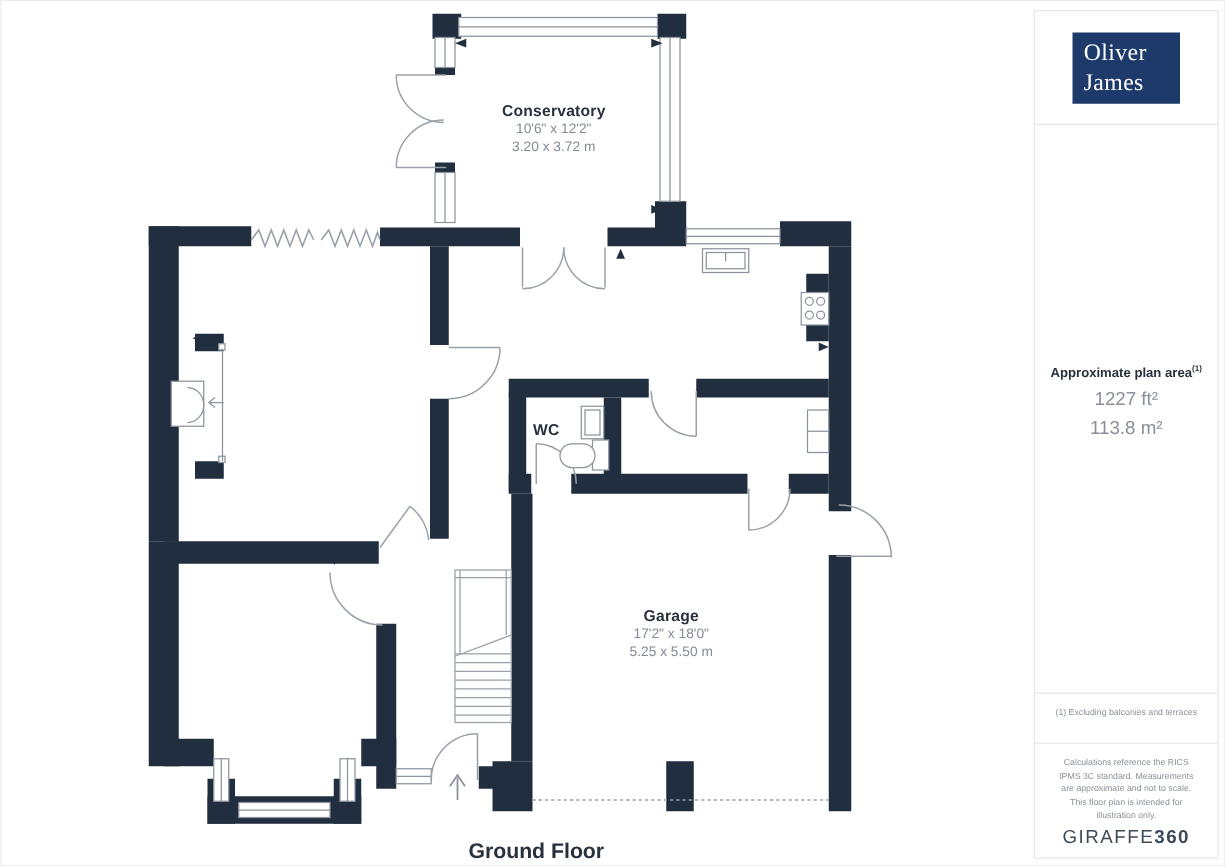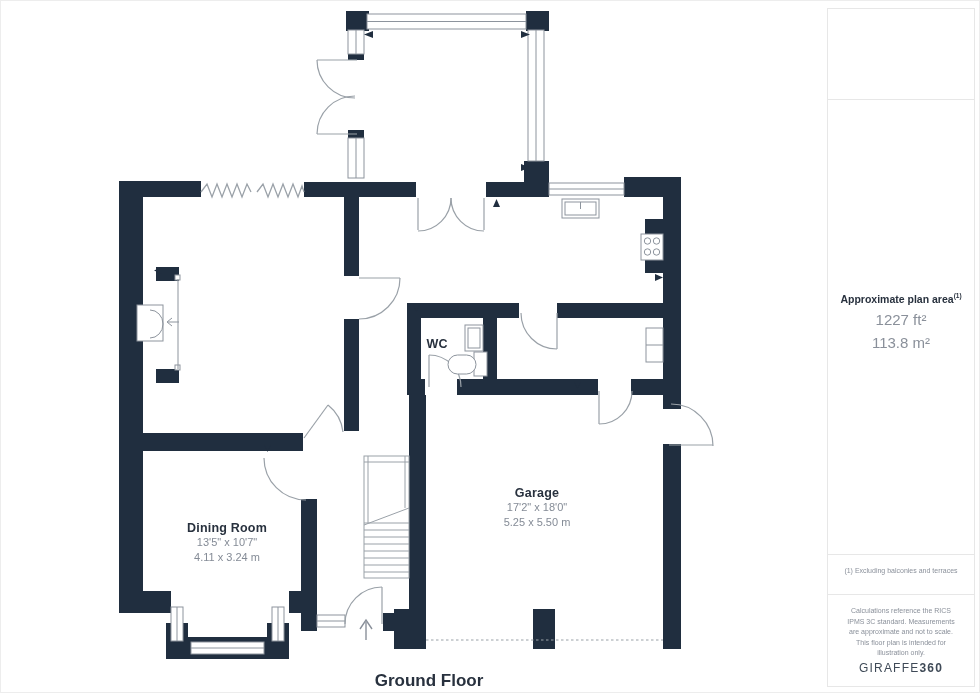--- a/index.html
+++ b/index.html
@@ -13,21 +13,21 @@
   .sidebar{position:absolute;left:826px;top:7px;width:148px;height:679px;border:1px solid #e7e7e7;box-sizing:border-box;background:#fff;}
   .divider{position:absolute;left:0;right:0;height:0;border-top:1px solid #e7e7e7;}
   .logo-box{position:absolute;top:17px;left:50%;transform:translateX(-50%);width:86px;height:57px;background:#1e3a6b;color:#fff;
     font-family:"Liberation Serif",serif;font-size:19px;line-height:24px;padding:5px 0 0 9px;box-sizing:border-box;letter-spacing:.3px;}
   .area-block{position:absolute;top:283px;left:0;right:0;text-align:center;}
   .area-title{font-size:10.5px;font-weight:bold;color:#28313e;}
   .area-title sup{font-size:6.5px;}
   .area-val{font-size:15px;color:#8a909a;margin-top:6px;}
   .footnote{position:absolute;top:558px;left:0;right:0;text-align:center;font-size:7px;color:#8a909a;}
   .disclaimer{position:absolute;top:597px;left:14px;right:14px;text-align:center;font-size:7px;line-height:10.5px;color:#8a909a;}
-  .giraffe{position:absolute;top:652px;left:0;right:0;text-align:center;font-size:12px;letter-spacing:1.2px;color:#3f4a57;}
+  .giraffe{position:absolute;top:652px;left:0;right:0;text-align:center;font-size:15px;letter-spacing:1.2px;color:#3f4a57;}
   .giraffe b{font-weight:bold;}
 </style>
 </head>
 <body>
 
 <div class="page">
 
   <div class="plan">
     <svg width="826" height="693" viewBox="0 0 826 693">
 
@@ -218,38 +218,42 @@
         <path d="M520,163 l9,3.5 -9,3.5 z"></path>
         <path d="M492,206 l3.5,-8 3.5,8 z"></path>
         <path d="M654,273 l8,3.5 -8,3.5 z"></path>
         <path d="M161,266 l-8,3.5 8,3.5 z"></path>
         <path d="M412,303 l3.5,8 3.5,-8 z"></path>
         <path d="M263,443 l3.5,8 3.5,-8 z"></path>
         <path d="M573,380 l3.5,8 3.5,-8 z"></path>
       </g>
     </svg>
 
+    <div class="room-label" style="left:442px;top:81px">
+      <div class="room-name">Conservatory</div>
+      <div class="room-dim">10'6" x 12'2"</div>
+      <div class="room-dim">3.20 x 3.72 m</div>
+    </div>
     <div class="room-label" style="left:436px;top:336px">
       <div class="room-name">WC</div>
     </div>
     <div class="room-label" style="left:536px;top:485px">
       <div class="room-name">Garage</div>
       <div class="room-dim">17'2" x 18'0"</div>
       <div class="room-dim">5.25 x 5.50 m</div>
     </div>
-    <div class="room-label" style="left:226px;top:520px">
-      <div class="room-name">Dining Room</div>
-      <div class="room-dim">13'5" x 10'7"</div>
-      <div class="room-dim">4.11 x 3.24 m</div>
-    </div>
 
     <div class="ground-label" style="left:428px;top:670px">Ground Floor</div>
   </div>
 
   <div class="sidebar">
+    <div class="logo-box">
+      <div>Oliver</div>
+      <div>James</div>
+    </div>
     <div class="divider" style="top:90px"></div>
 
     <div class="area-block">
       <div class="area-title"><b>Approximate plan area</b><sup>(1)</sup></div>
       <div class="area-val">1227 ft²</div>
       <div class="area-val">113.8 m²</div>
     </div>
 
     <div class="divider" style="top:545px"></div>
     <div class="footnote">(1) Excluding balconies and terraces</div>

